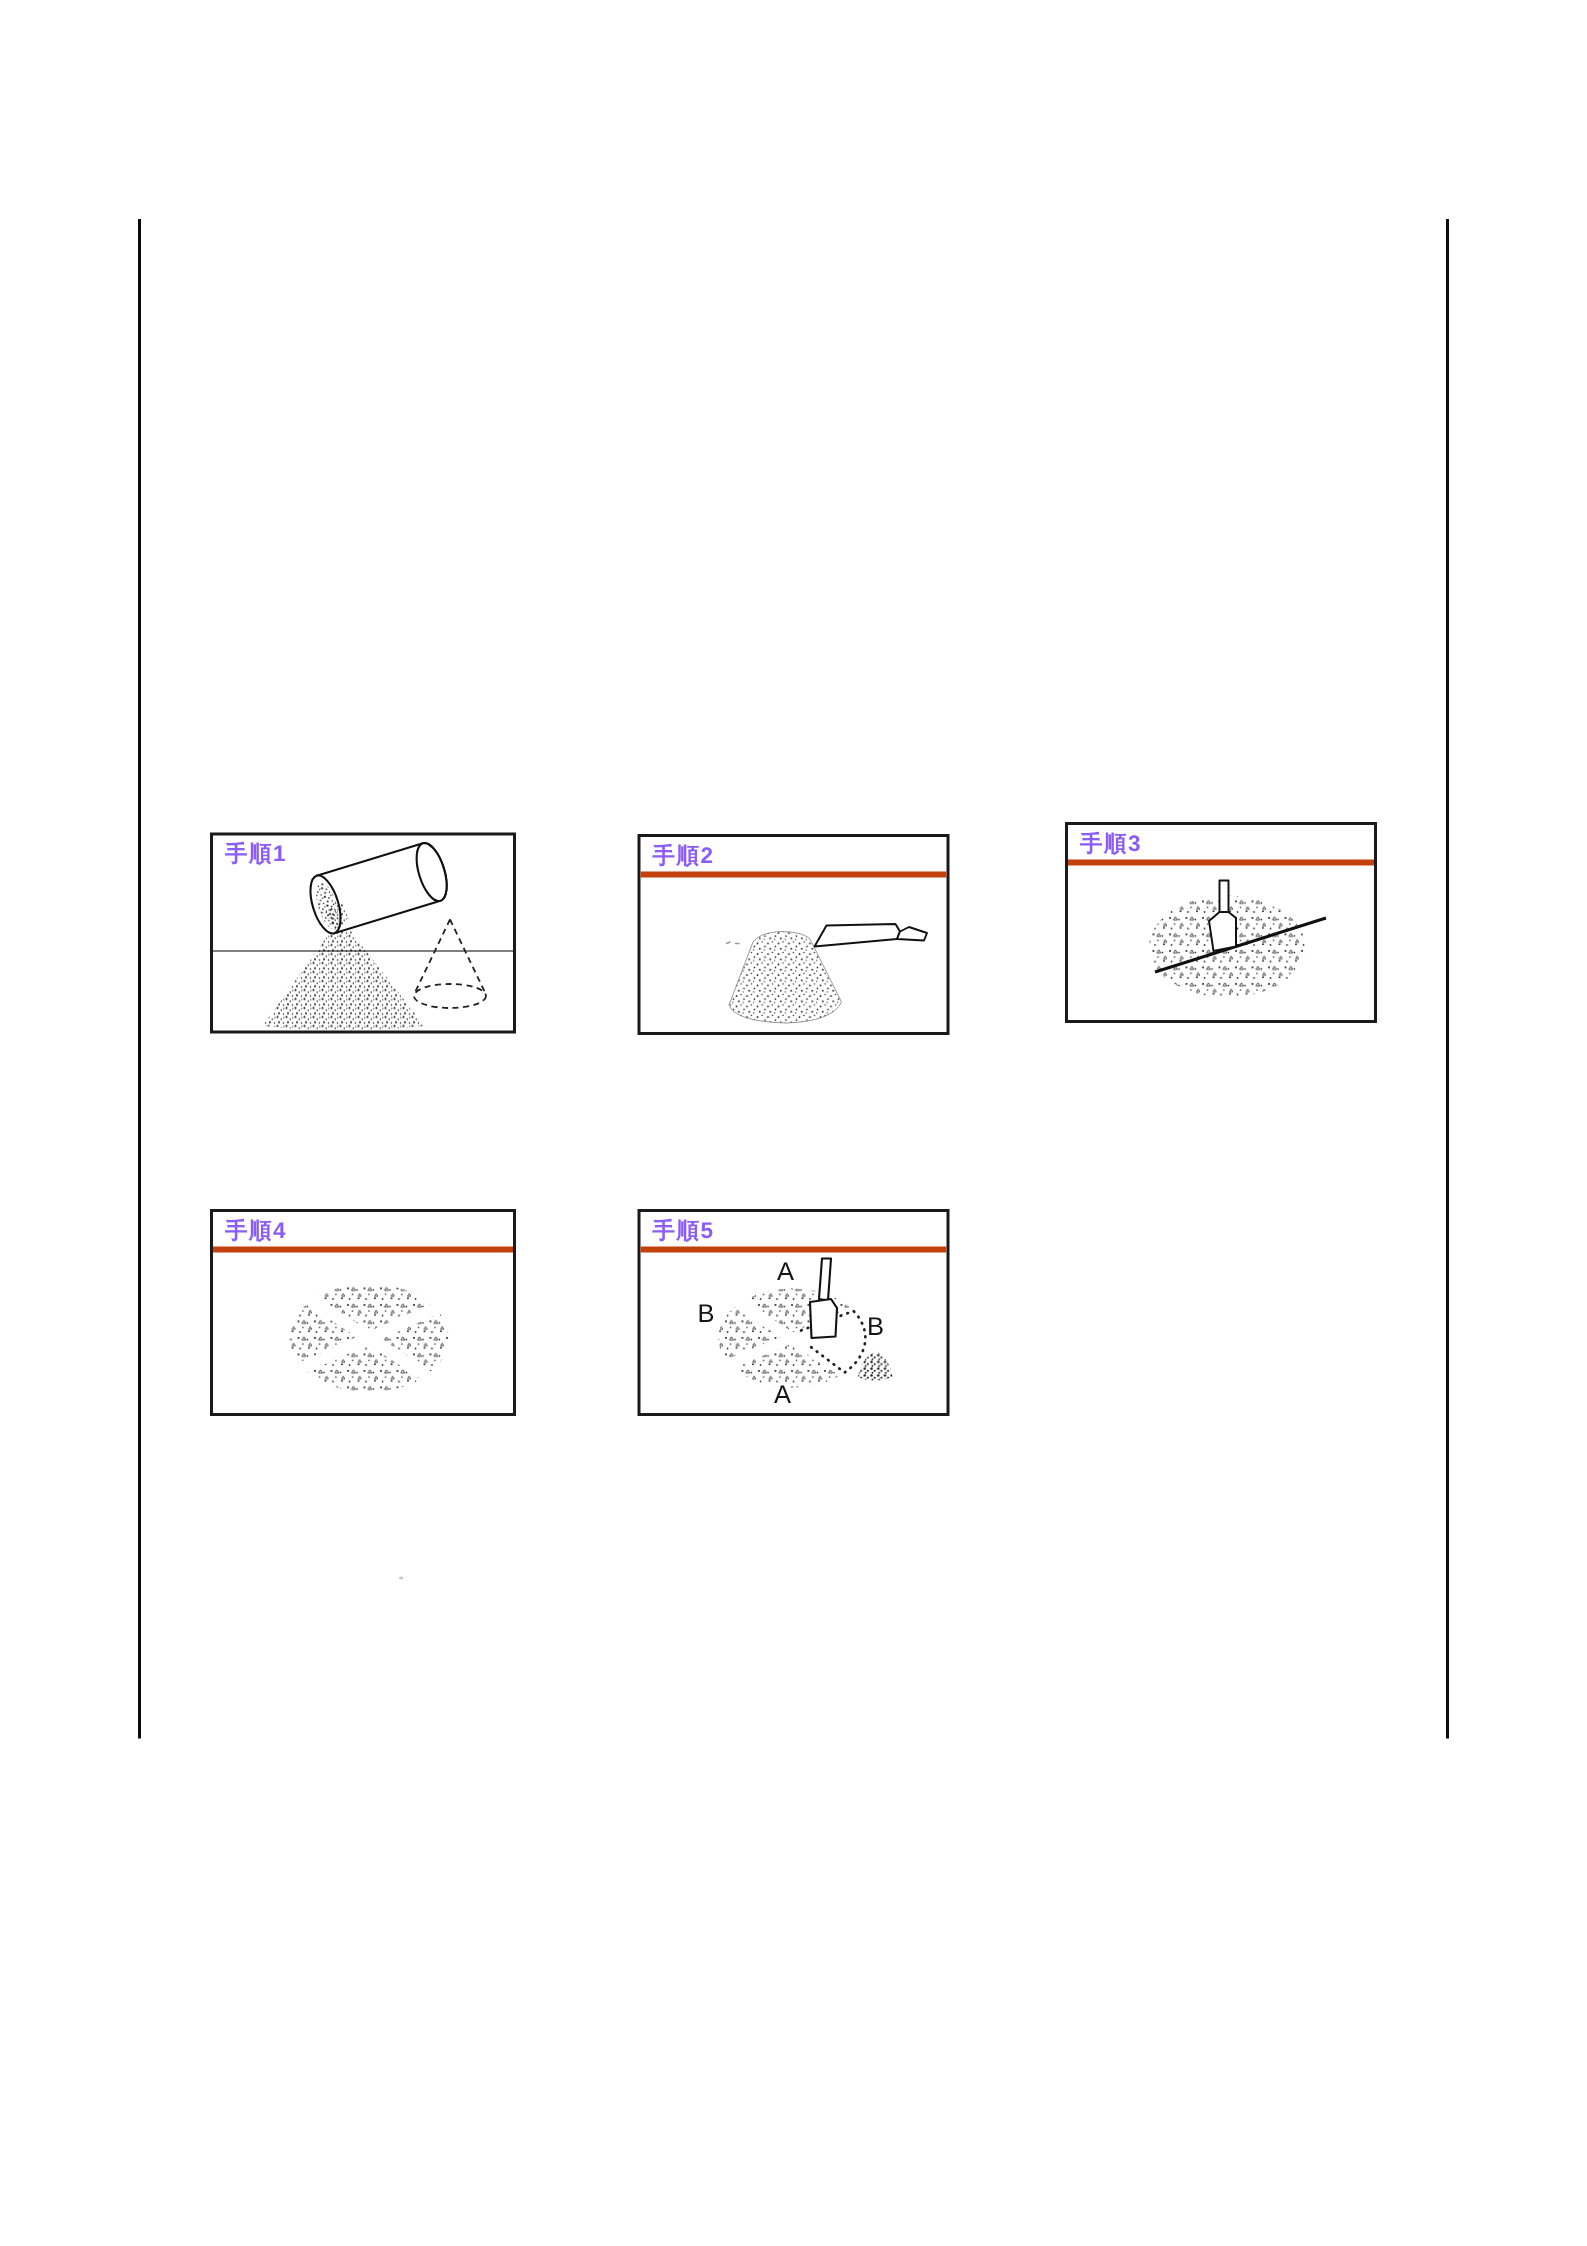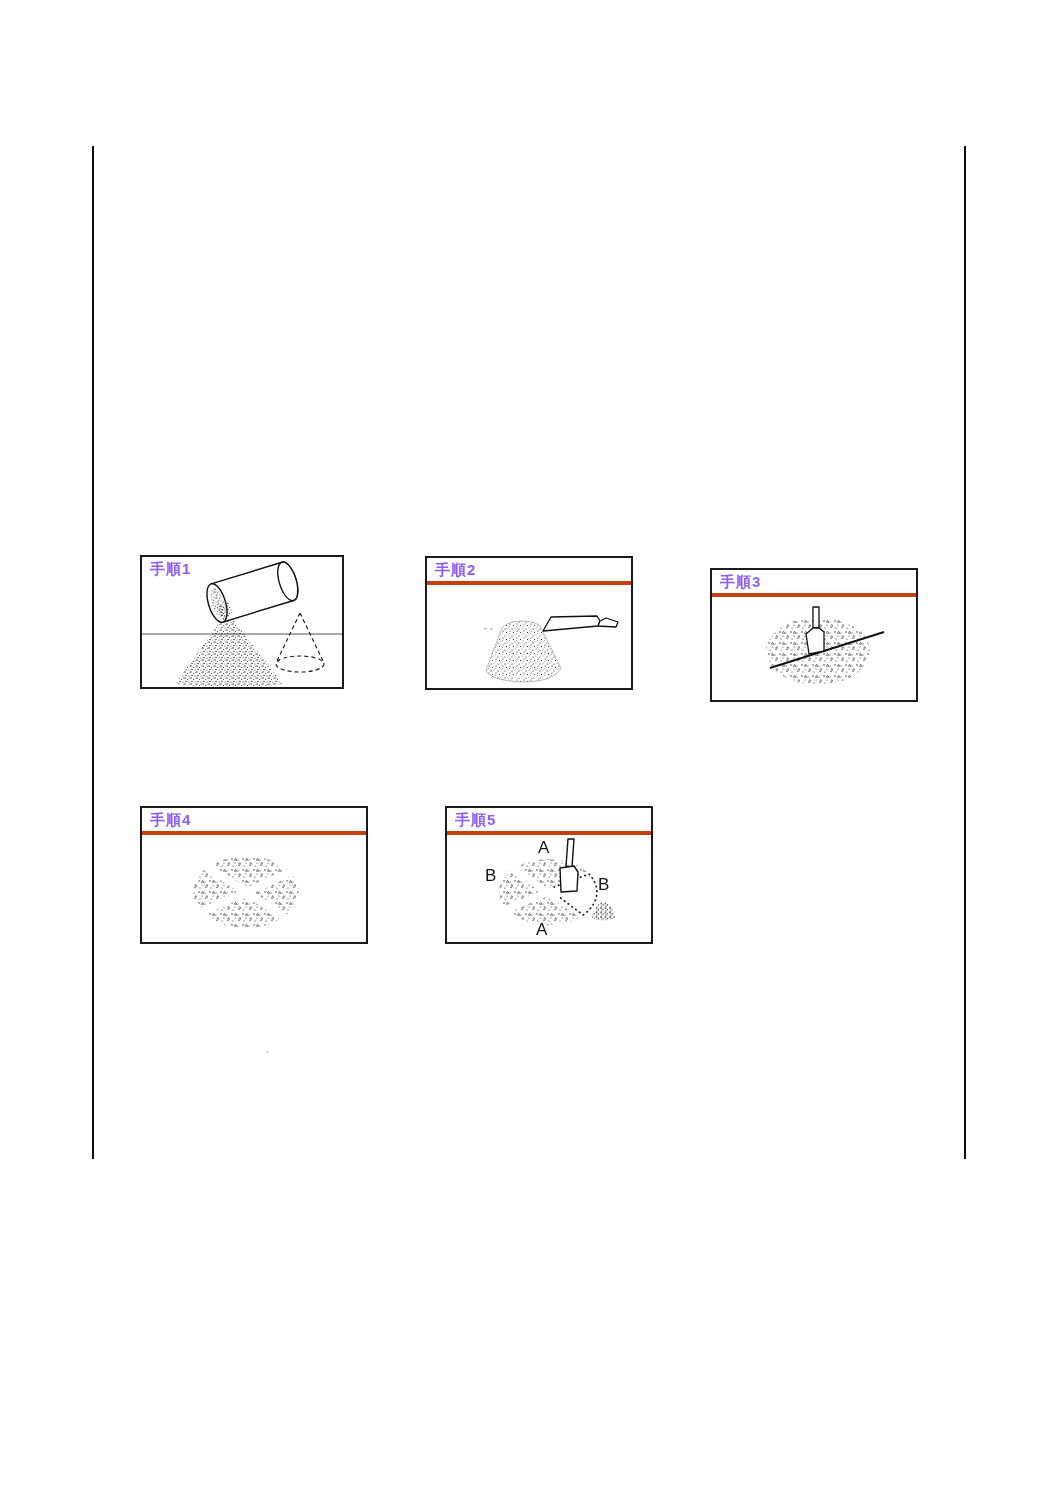--- a/index.html
+++ b/index.html
@@ -109,52 +109,52 @@
 
       <path d="M 59 85 Q 63 96 97 97 Q 128 96 134 83 L 113 41 Q 108 36 93 36 Q 79 37 75 43 Z" fill="url(#pat-grain)" stroke="#777" stroke-width="0.5"></path>
 
       <g stroke="#111" stroke-width="1.3" fill="#fff" stroke-linejoin="round">
         <polygon points="116,46 124,32 170,31 173,36 171,41"></polygon>
         <polygon points="173,36 179,33 191,37 189,42 171,41"></polygon>
       </g>
     </svg>
   </div>
 
-  <div class="panel" style="left:710px;top:568px;width:208px;height:134px;text-align:center;">
+  <div class="panel" style="left:710px;top:548px;width:208px;height:134px;text-align:center;">
     <div class="panel-header">
       <span class="step-label">手順3</span>
     </div>
     <svg class="illus" width="204" height="106" viewBox="0 0 204 106">
 
       <ellipse cx="106" cy="54" rx="52" ry="34" fill="url(#pat-gravel)"></ellipse>
 
       <line x1="58" y1="71" x2="172" y2="35" stroke="#111" stroke-width="2"></line>
 
       <g stroke="#111" stroke-width="1.3" fill="#fff" stroke-linejoin="round">
         <polygon points="101,10 107,10 107,31 101,31"></polygon>
         <polygon points="94,37 101,31 107,31 112,35 112,54 97,57"></polygon>
       </g>
     </svg>
   </div>
 
-  <div class="panel" style="left:140px;top:806px;width:228px;height:138px;">
+  <div class="panel" style="left:140px;top:806px;width:204px;height:138px;">
     <div class="panel-header">
       <span class="step-label">手順4</span>
     </div>
     <svg class="illus" width="200" height="110" viewBox="0 0 200 110">
 
       <ellipse cx="104" cy="57" rx="53" ry="36" fill="url(#pat-gravel)"></ellipse>
       <g stroke="#fff" stroke-width="8">
         <line x1="52" y1="23" x2="156" y2="91"></line>
         <line x1="48" y1="82" x2="160" y2="32"></line>
       </g>
     </svg>
   </div>
 
-  <div class="panel" style="left:425px;top:806px;width:208px;height:138px;margin-left:20px;">
+  <div class="panel" style="left:425px;top:806px;width:208px;height:138px;">
     <div class="panel-header">
       <span class="step-label">手順5</span>
     </div>
     <svg class="illus" width="204" height="110" viewBox="0 0 204 110">
 
       <ellipse cx="101" cy="57" rx="49" ry="33" fill="url(#pat-gravel)"></ellipse>
       <g stroke="#fff" stroke-width="7">
         <line x1="49" y1="23" x2="153" y2="91"></line>
         <line x1="45" y1="80" x2="157" y2="34"></line>
       </g>

